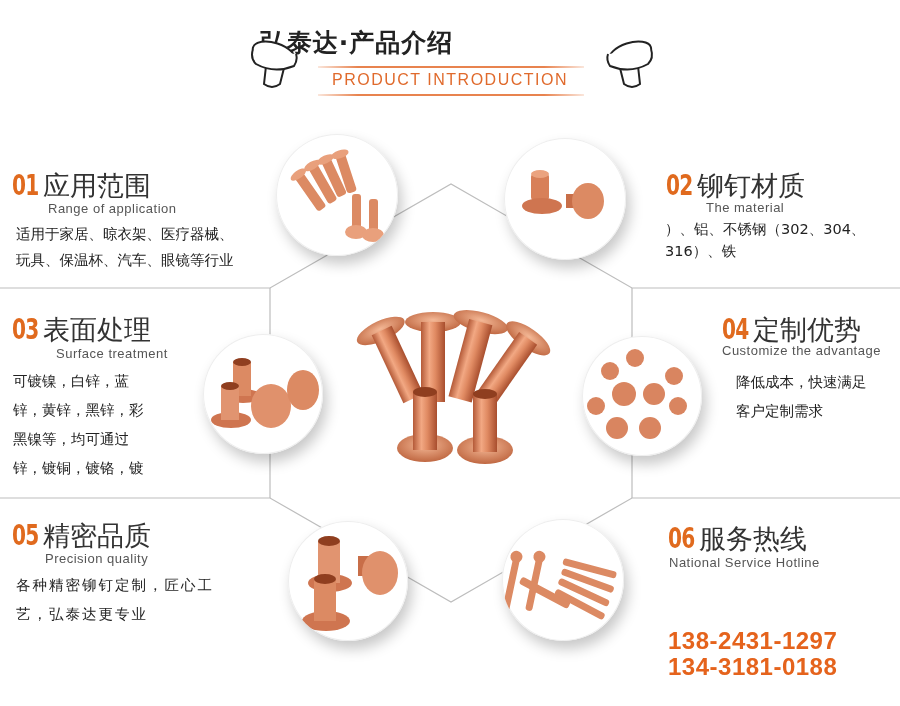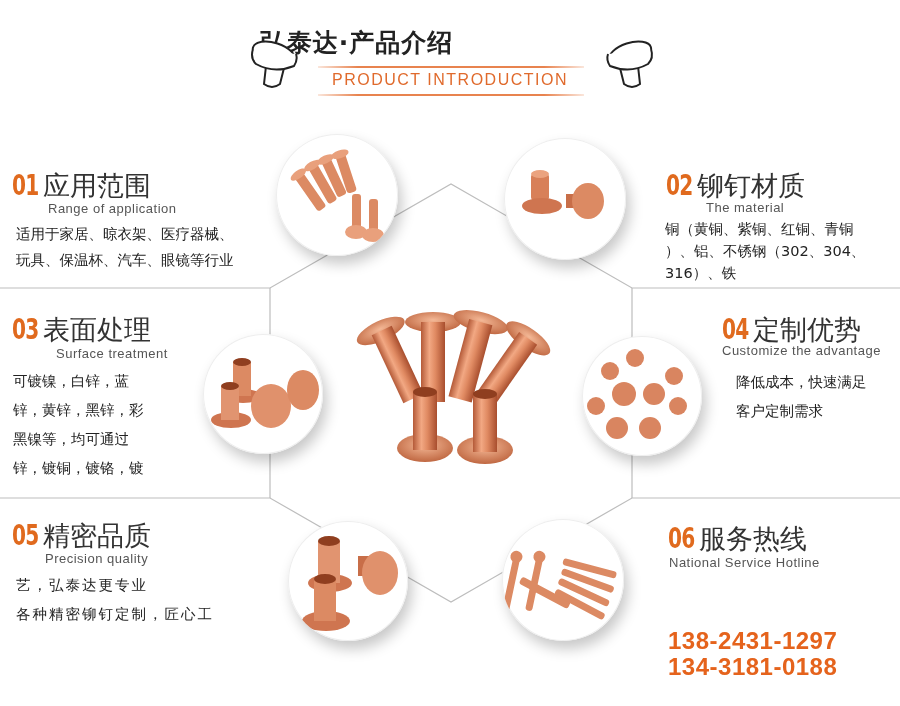--- a/index.html
+++ b/index.html
@@ -213,21 +213,20 @@
 <div class="abs sec-body" style="left:16px;top:221px;">
   <div>适用于家居、晾衣架、医疗器械、</div>
   <div>玩具、保温杯、汽车、眼镜等行业</div>
 </div>
 
 <div class="abs" style="left:666px;top:168px;white-space:nowrap;">
   <span class="num">02</span><span class="sec-title" style="margin-left:-6px;">铆钉材质</span>
 </div>
 <div class="abs sec-en" style="left:706px;top:200px;">The material</div>
 <div class="abs sec-body" style="left:665px;top:218px;line-height:22px;">
-  <div>铜（黄铜、紫铜、红铜、青铜</div>
   <div>）、铝、不锈钢（302、304、</div>
   <div>316）、铁</div>
 </div>
 
 <div class="abs" style="left:12px;top:312px;white-space:nowrap;">
   <span class="num">03</span><span class="sec-title" style="margin-left:-6px;">表面处理</span>
 </div>
 <div class="abs sec-en" style="left:56px;top:346px;">Surface treatment</div>
 <div class="abs sec-body tall" style="left:13px;top:367px;">
   <div>可镀镍，白锌，蓝</div>
@@ -243,22 +242,22 @@
 <div class="abs sec-body tall" style="left:736px;top:368px;">
   <div>降低成本，快速满足</div>
   <div>客户定制需求</div>
 </div>
 
 <div class="abs" style="left:12px;top:518px;white-space:nowrap;text-align:center;">
   <span class="num">05</span><span class="sec-title" style="margin-left:-6px;">精密品质</span>
 </div>
 <div class="abs sec-en" style="left:45px;top:551px;">Precision quality</div>
 <div class="abs sec-body tall" style="left:16px;top:571px;letter-spacing:2px;">
+  <div>各种精密铆钉定制，匠心工</div>
   <div>艺，弘泰达更专业</div>
-  <div>各种精密铆钉定制，匠心工</div>
 </div>
 
 <div class="abs" style="left:668px;top:521px;white-space:nowrap;">
   <span class="num">06</span><span class="sec-title" style="margin-left:-6px;">服务热线</span>
 </div>
 <div class="abs sec-en" style="left:669px;top:555px;">National Service Hotline</div>
 <div class="abs phone" style="left:668px;top:580px;">138-2431-1297</div>
 <div class="abs phone" style="left:668px;top:606px;">134-3181-0188</div>
 
 </body></html>

